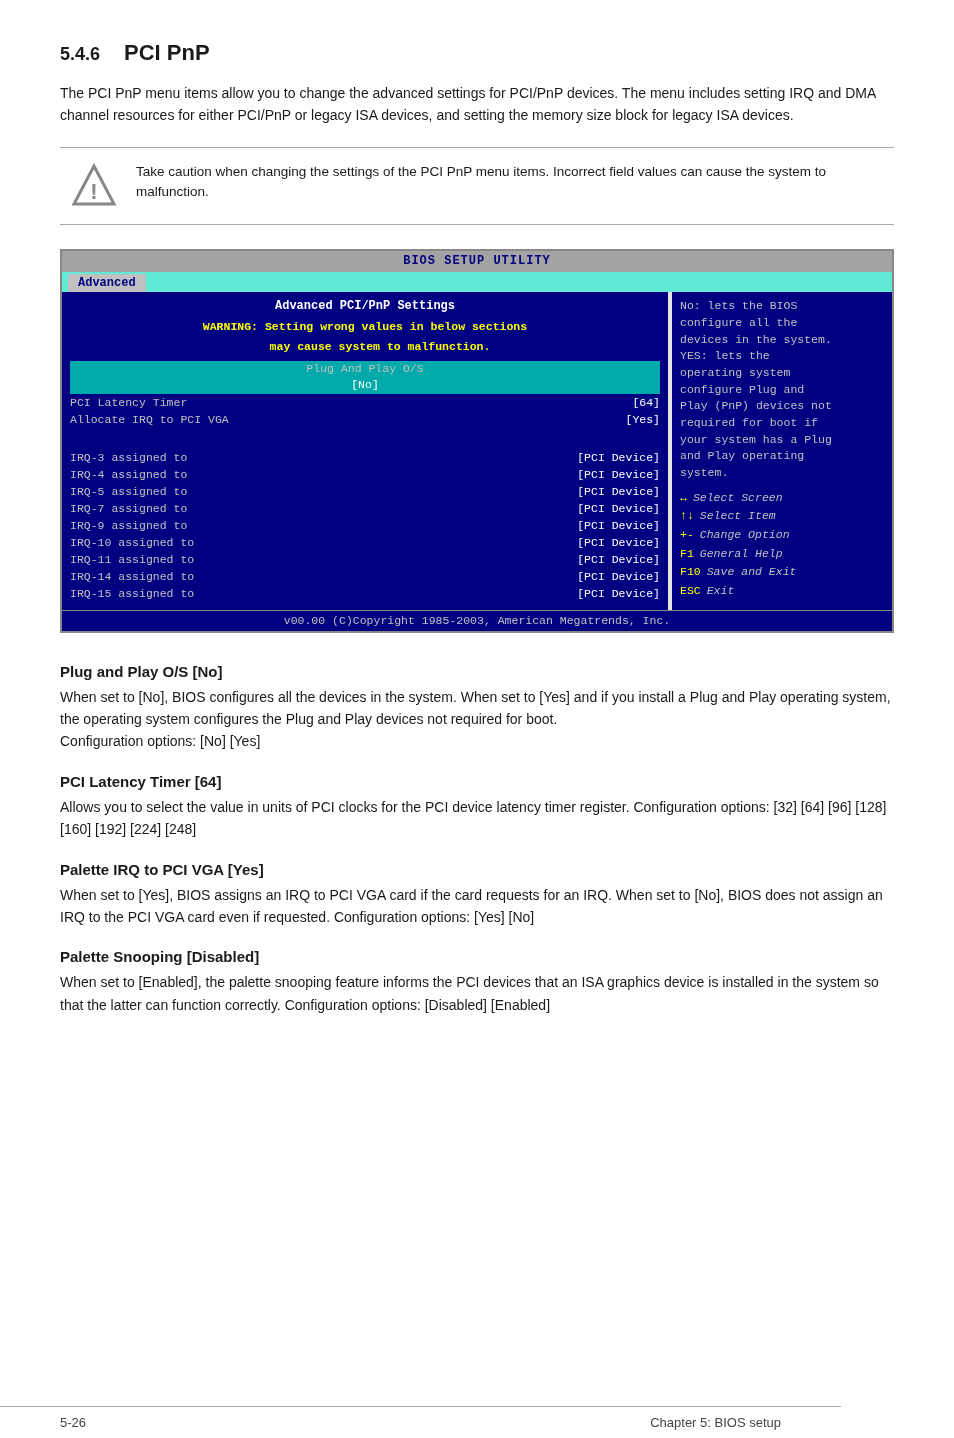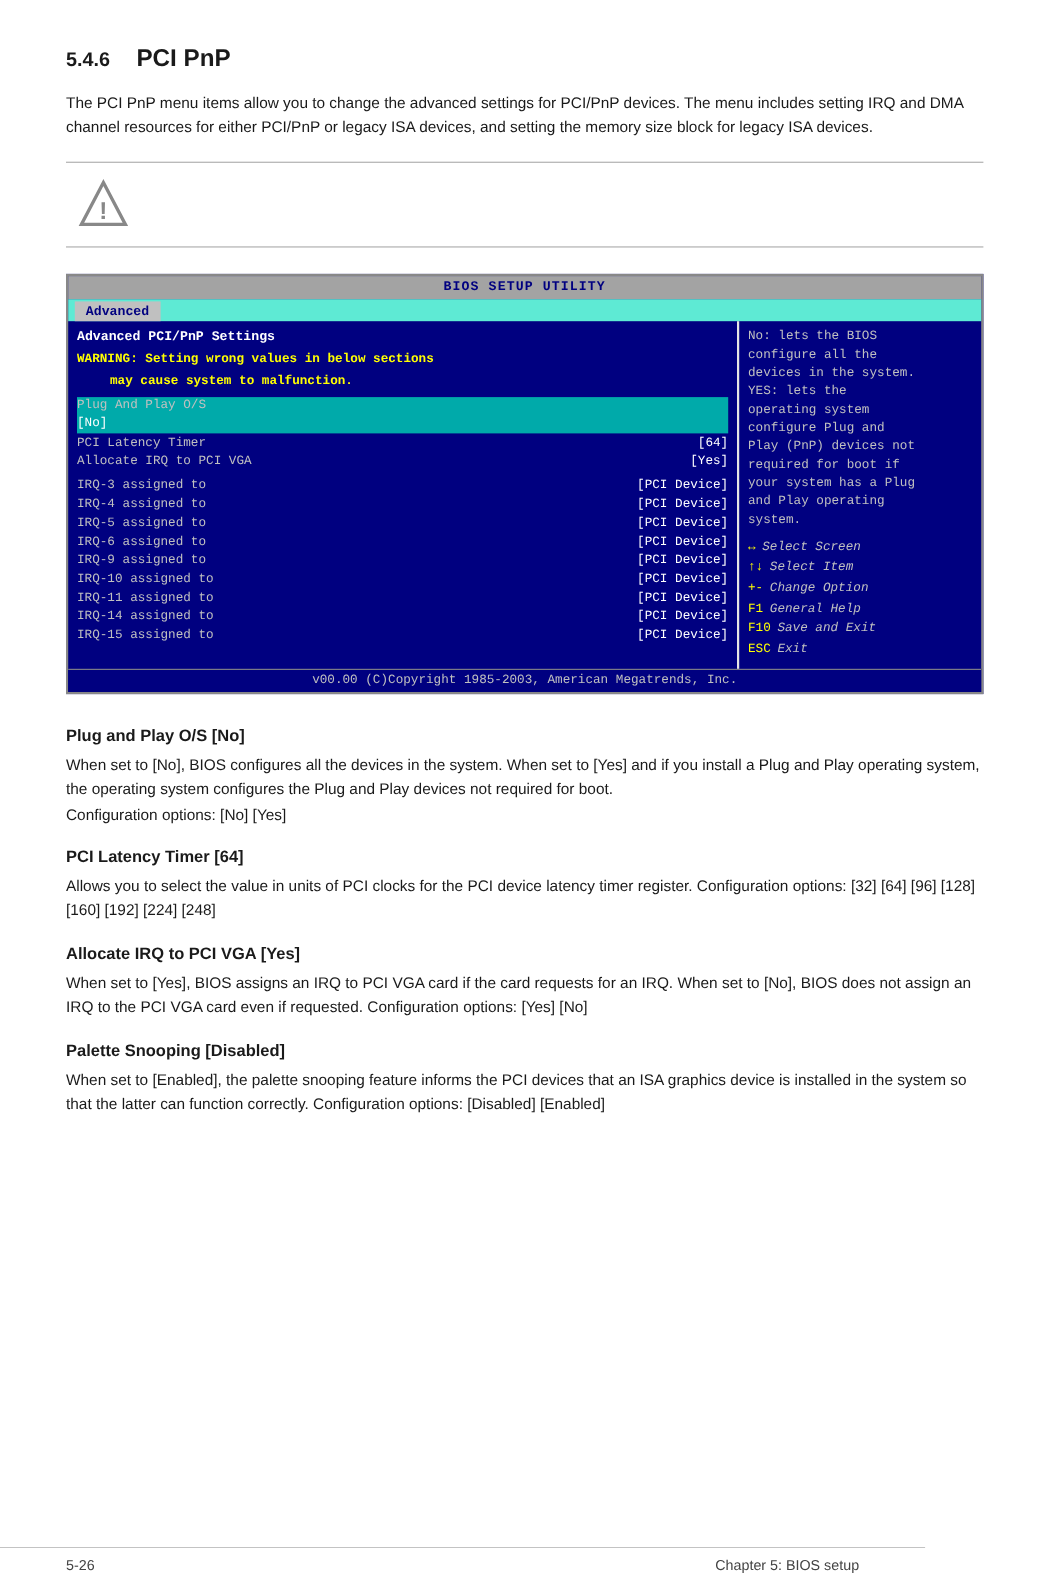--- a/index.html
+++ b/index.html
@@ -78,21 +78,22 @@
       padding: 2px 0;
       letter-spacing: 1px;
     }
     .bios-body {
       display: flex;
       flex-direction: row;
     }
     .bios-left {
       flex: 1;
       padding: 6px 8px;
-      border-right: 2px solid #e5e5e5;
+      border-right: 4px solid #e5e5e5;
+      text-align: center;
     }
     .bios-right {
       width: 220px;
       padding: 6px 8px;
       font-size: 11.5px;
       line-height: 1.45;
     }
     .bios-tab-bar {
       background: #5eead4;
       padding: 2px 6px 0 6px;
@@ -129,21 +130,21 @@
       color: #000000;
       flex-direction: column;
     }
     .bios-row-label {
       color: #c0c0c0;
     }
     .bios-row-value {
       color: #ffffff;
     }
     .bios-irq-section {
-      margin-top: 6px;
+      margin-top: 22px;
     }
     .bios-footer {
       background: #000080;
       color: #c0c0c0;
       text-align: center;
       font-size: 11.5px;
       padding: 2px 0;
       border-top: 1px solid #888;
     }
     .bios-help-key {
@@ -205,20 +206,21 @@
     <span class="section-title">PCI PnP</span>
   </div>
 
   <p class="body-text">The PCI PnP menu items allow you to change the advanced settings for PCI/PnP devices. The menu includes setting IRQ and DMA channel resources for either PCI/PnP or legacy ISA devices, and setting the memory size block for legacy ISA devices.</p>
 
   <div class="warning-box">
     <svg class="warning-icon" viewBox="0 0 48 48" xmlns="http://www.w3.org/2000/svg">
       <polygon points="24,4 44,42 4,42" fill="none" stroke="#888" stroke-width="3"></polygon>
       <text x="24" y="37" text-anchor="middle" font-size="22" font-weight="bold" fill="#888">!</text>
     </svg>
+    <p class="warning-text">Take caution when changing the settings of the PCI PnP menu items. Incorrect field values can cause the system to malfunction.</p>
   </div>
 
   <div class="bios-screen">
 
     <div class="bios-title-bar">BIOS SETUP UTILITY</div>
 
     <div class="bios-tab-bar">
       <div class="bios-tab">Advanced</div>
     </div>
 
@@ -251,21 +253,21 @@
           </div>
           <div class="bios-row">
             <span class="bios-row-label">IRQ-4 assigned to</span>
             <span class="bios-row-value">[PCI Device]</span>
           </div>
           <div class="bios-row">
             <span class="bios-row-label">IRQ-5 assigned to</span>
             <span class="bios-row-value">[PCI Device]</span>
           </div>
           <div class="bios-row">
-            <span class="bios-row-label">IRQ-6 assigned to</span>
+            <span class="bios-row-label">IRQ-7 assigned to</span>
             <span class="bios-row-value">[PCI Device]</span>
           </div>
           <div class="bios-row">
             <span class="bios-row-label">IRQ-9 assigned to</span>
             <span class="bios-row-value">[PCI Device]</span>
           </div>
           <div class="bios-row">
             <span class="bios-row-label">IRQ-10 assigned to</span>
             <span class="bios-row-value">[PCI Device]</span>
           </div>
@@ -327,21 +329,21 @@
       <span>Configuration options: [No] [Yes]</span>
     </p>
   </div>
 
   <div>
     <h3 class="sub-heading">PCI Latency Timer [64]</h3>
     <p class="sub-body">Allows you to select the value in units of PCI clocks for the PCI device latency timer register. Configuration options: [32] [64] [96] [128] [160] [192] [224] [248]</p>
   </div>
 
   <div>
-    <h3 class="sub-heading">Allocate IRQ to PCI VGA [Yes]</h3>
+    <h3 class="sub-heading">Palette IRQ to PCI VGA [Yes]</h3>
     <p class="sub-body">When set to [Yes], BIOS assigns an IRQ to PCI VGA card if the card requests for an IRQ. When set to [No], BIOS does not assign an IRQ to the PCI VGA card even if requested. Configuration options: [Yes] [No]</p>
   </div>
 
   <div>
     <h3 class="sub-heading">Palette Snooping [Disabled]</h3>
     <p class="sub-body">When set to [Enabled], the palette snooping feature informs the PCI devices that an ISA graphics device is installed in the system so that the latter can function correctly. Configuration options: [Disabled] [Enabled]</p>
   </div>
 
 </div>
 

